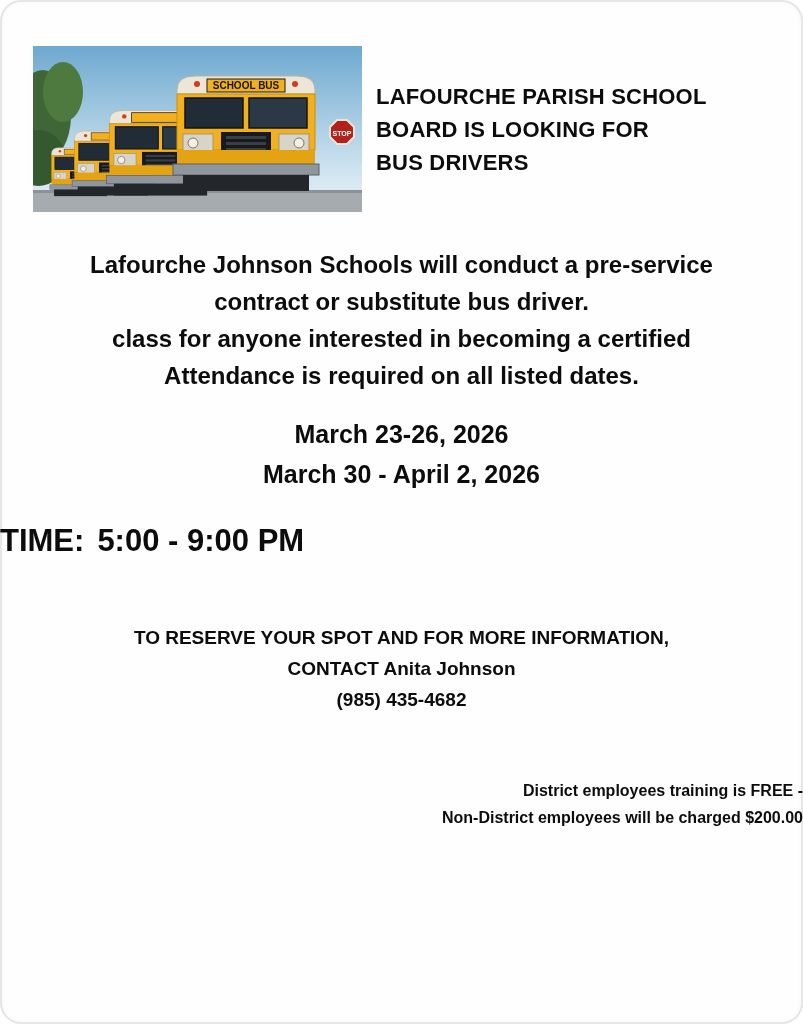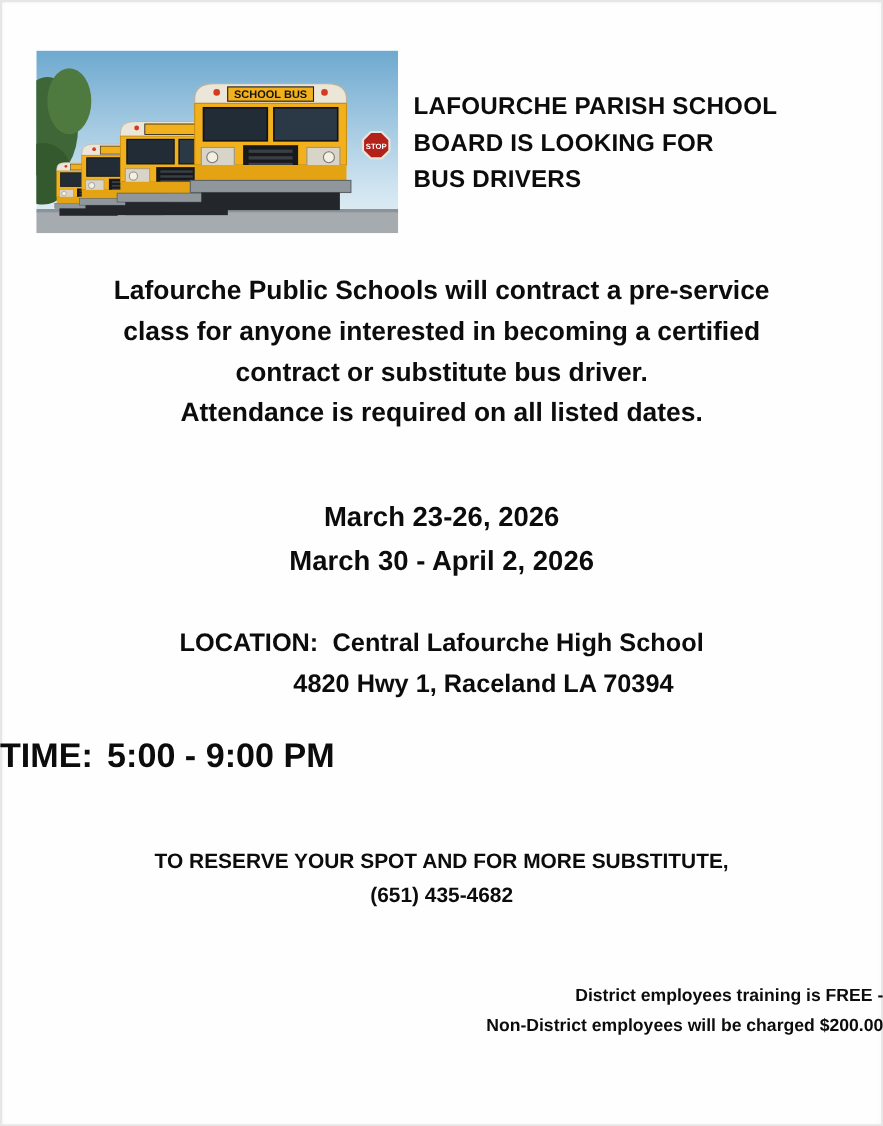--- a/index.html
+++ b/index.html
@@ -9,20 +9,21 @@
     font-family:"Liberation Sans", sans-serif;
     font-weight:700;
     color:#0c0c0c;
     position:relative;
     overflow:hidden;
   }
   .page {
     position:absolute; inset:0;
     background:#fefefe;
     box-shadow: inset 0 0 0 2px #e6e6e6, inset 0 0 6px rgba(0,0,0,0.06);
+    border-radius: 21px;
   }
   .header {
     display:flex;
     align-items:stretch;
     margin:46px 33px 0 33px;
   }
   .photo {
     width:329px; height:166px;
     flex:0 0 329px;
     display:block;
@@ -40,21 +41,21 @@
     letter-spacing:0.2px;
     white-space:nowrap;
   }
   .intro {
     margin-top:34px;
     text-align:center;
     font-size:24px;
     line-height:37px;
   }
   .dates {
-    margin-top:56px;
+    margin-top:20px;
     text-align:center;
     font-size:25px;
     line-height:40px;
   }
   .loc {
     margin-top:36px;
     text-align:center;
     font-size:23px;
     line-height:37px;
   }
@@ -145,45 +146,40 @@
     </svg>
 
     <div class="title-block">
       <div class="title-line">LAFOURCHE PARISH SCHOOL</div>
       <div class="title-line">BOARD IS LOOKING FOR</div>
       <div class="title-line">BUS DRIVERS</div>
     </div>
   </div>
 
   <div class="intro">
-    <div>Lafourche Public Schools will contract a pre-service</div>
+    <div>Lafourche Johnson Schools will conduct a pre-service</div>
+    <div>contract or substitute bus driver.</div>
     <div>class for anyone interested in becoming a certified</div>
-    <div>contract or substitute bus driver.</div>
     <div>Attendance is required on all listed dates.</div>
   </div>
 
   <div class="dates">
     <div>March 23-26, 2026</div>
     <div>March 30 - April 2, 2026</div>
   </div>
 
-  <div class="loc">
-    <div>
-      <span>LOCATION:</span><span class="gap"></span><span>Central Lafourche High School</span>
-    </div>
-    <div class="loc-address">4820 Hwy 1, Raceland LA 70394</div>
-  </div>
 
   <div class="time-row">
     <span>TIME:</span><span class="gap"></span><span>5:00 - 9:00 PM</span>
   </div>
 
   <div class="contact">
-    <div>TO RESERVE YOUR SPOT AND FOR MORE SUBSTITUTE,</div>
-    <div>(651) 435-4682</div>
+    <div>TO RESERVE YOUR SPOT AND FOR MORE INFORMATION,</div>
+    <div>CONTACT Anita Johnson</div>
+    <div>(985) 435-4682</div>
   </div>
 
   <div class="footer">
     <div>District employees training is FREE -</div>
     <div>Non-District employees will be charged $200.00</div>
   </div>
 
 </div>
 
 </body></html>

